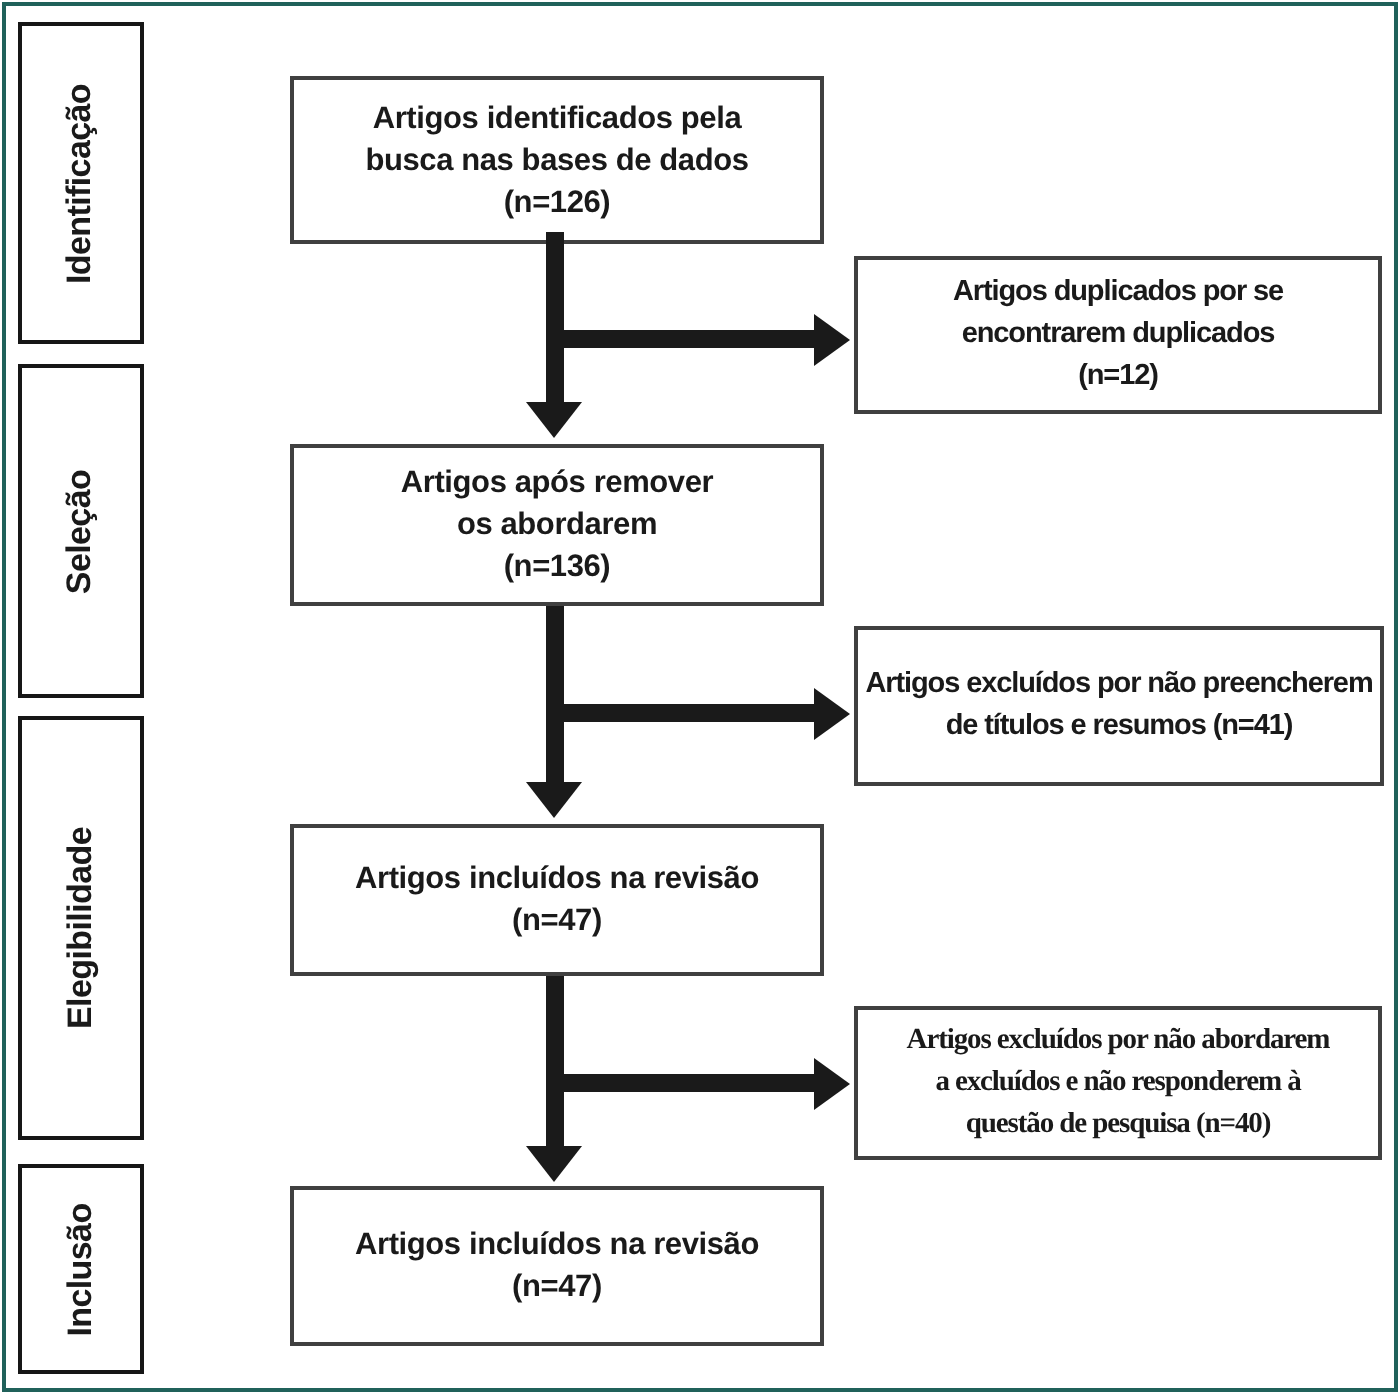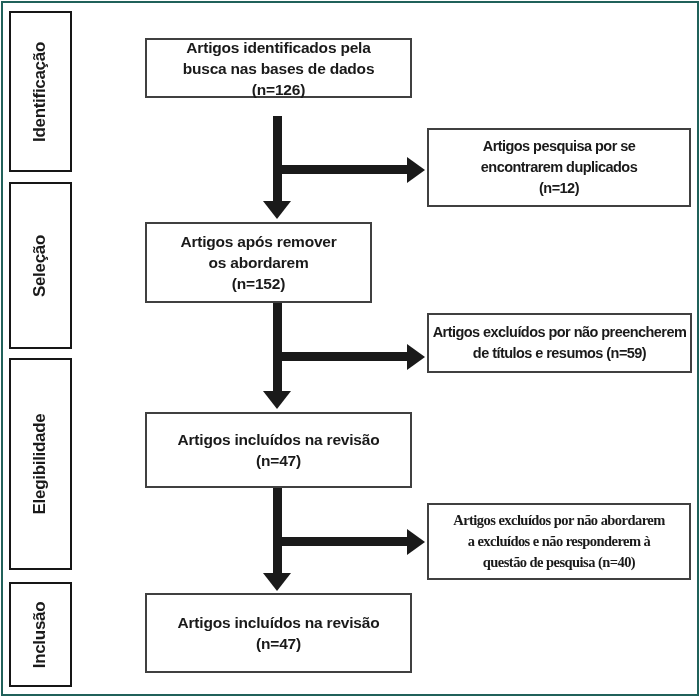--- a/index.html
+++ b/index.html
@@ -85,51 +85,51 @@
   <div class="stage-box" style="left:6px; top:179px; width:63px; height:167px;">
     <span class="stage-label">Seleção</span>
   </div>
   <div class="stage-box" style="left:6px; top:355px; width:63px; height:212px;">
     <span class="stage-label">Elegibilidade</span>
   </div>
   <div class="stage-box" style="left:6px; top:579px; width:63px; height:105px;">
     <span class="stage-label">Inclusão</span>
   </div>
 
-  <div class="flow-box" style="left:142px; top:35px; width:267px; height:60px;">
+  <div class="flow-box" style="left:142px; top:35px; width:267px; height:84px;">
     <div class="line">Artigos identificados pela</div>
     <div class="line">busca nas bases de dados</div>
     <div class="line">(n=126)</div>
   </div>
 
-  <div class="flow-box" style="left:142px; top:219px; width:227px; height:81px;">
+  <div class="flow-box" style="left:142px; top:219px; width:267px; height:81px;">
     <div class="line">Artigos após remover</div>
     <div class="line">os abordarem</div>
-    <div class="line">(n=152)</div>
+    <div class="line">(n=136)</div>
   </div>
 
   <div class="flow-box" style="left:142px; top:409px; width:267px; height:76px;">
     <div class="line">Artigos incluídos na revisão</div>
     <div class="line">(n=47)</div>
   </div>
 
   <div class="flow-box" style="left:142px; top:590px; width:267px; height:80px;">
     <div class="line">Artigos incluídos na revisão</div>
     <div class="line">(n=47)</div>
   </div>
 
   <div class="flow-box side" style="left:424px; top:125px; width:264px; height:79px;">
-    <div class="line">Artigos pesquisa por se</div>
+    <div class="line">Artigos duplicados por se</div>
     <div class="line">encontrarem duplicados</div>
     <div class="line">(n=12)</div>
   </div>
 
-  <div class="flow-box side" style="left:424px; top:310px; width:265px; height:60px;">
+  <div class="flow-box side" style="left:424px; top:310px; width:265px; height:80px;">
     <div class="line">Artigos excluídos por não preencherem</div>
-    <div class="line">de títulos e resumos (n=59)</div>
+    <div class="line">de títulos e resumos (n=41)</div>
   </div>
 
   <div class="flow-box side" style="left:424px; top:500px; width:264px; height:77px;font-family:Liberation Serif, serif;">
     <div class="line">Artigos excluídos por não abordarem</div>
     <div class="line">a excluídos e não responderem à</div>
     <div class="line">questão de pesquisa (n=40)</div>
   </div>
 
   <div class="vline" style="left:270px; top:113px; height:85px;"></div>
   <div class="arrow-down" style="left:260px; top:198px;"></div>

